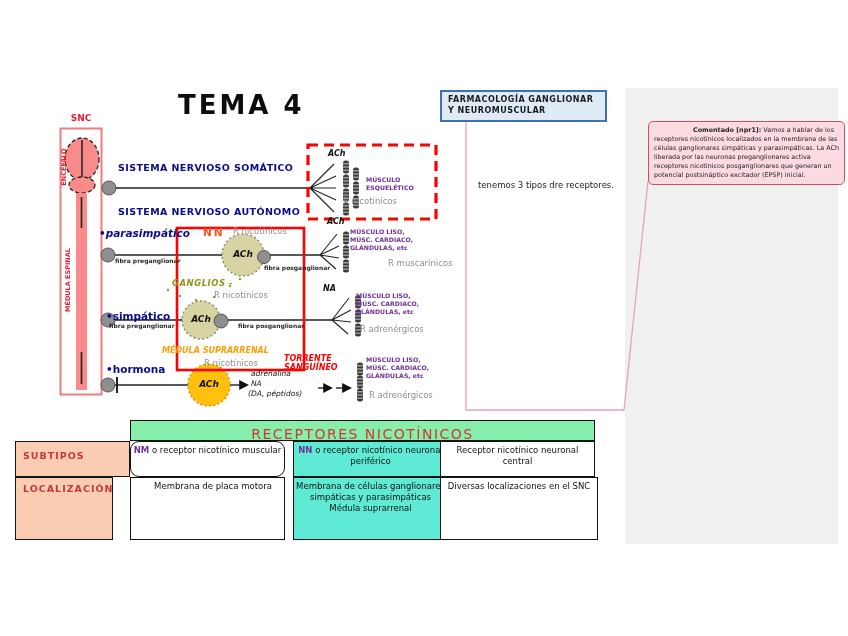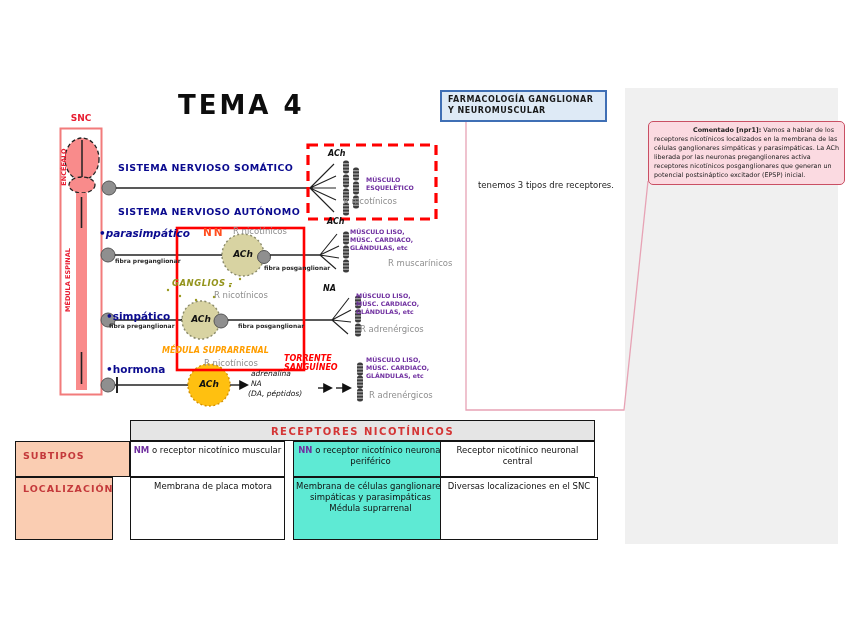--- a/index.html
+++ b/index.html
@@ -35,21 +35,21 @@
   .adrenal{left:162px;top:346px;font-size:8px;font-weight:bold;font-style:italic;color:#FF9E00;}
   .torrente{left:284px;top:354px;font-size:8px;font-weight:bold;font-style:italic;color:#F00;line-height:1.15;}
   .ach{font-size:8px;font-weight:bold;font-style:italic;color:#111;}
   .ach-in{width:30px;text-align:center;font-size:9px;font-weight:bold;font-style:italic;color:#111;}
   .purple{font-size:6.2px;font-weight:bold;color:#7030A0;line-height:1.25;}
   .adrenaline{font-size:7.5px;font-style:italic;color:#111;}
   
   .cell{position:absolute;box-sizing:border-box;border:1.5px solid #141414;background:#fff;
         font-size:8.5px;text-align:center;line-height:1.3;padding-top:3px;}
   .cell.peach{background:#FACDB2;text-align:left;padding-left:7px;}
-  .tbl-title{background:#e5e5e5;color:#D43535;font-weight:bold;font-size:10px;letter-spacing:1.5px;padding-top:4px;}
+  .tbl-title{background:#86efac;color:#D43535;font-weight:normal;font-size:14px;letter-spacing:1.5px;padding-top:4px;}
   .rowhdr{color:#C4393B;font-weight:bold;font-size:9.5px;letter-spacing:1px;padding-top:8px;}
   .yellow{background:#5eead4;margin-left:8px;}
   .abbr{color:#7030A0;font-weight:bold;}
   svg.layer{position:absolute;left:0;top:0;z-index:1;}
   .txt{z-index:2;}
 </style>
 </head>
 <body>
 
 <div class="page">
@@ -214,21 +214,21 @@
 MÚSC. CARDIACO,
 GLÁNDULAS, etc</div>
   <div class="abs txt purple prewrap" style="left:366px;top:356px;">MÚSCULO LISO,
 MÚSC. CARDIACO,
 GLÁNDULAS, etc</div>
 
   <div>
     <div class="cell tbl-title txt" style="left:130px;top:420px;width:465px;height:21px;">RECEPTORES NICOTÍNICOS</div>
 
     <div class="cell peach rowhdr txt" style="left:15px;top:441px;width:115px;height:36px;">SUBTIPOS</div>
-    <div class="cell txt" style="left:130px;top:441px;width:155px;height:36px;">
+    <div class="cell txt" style="left:130px;top:441px;width:155px;height:36px;border-radius:9px;">
       <span class="abbr">NM</span> <span>o receptor nicotínico muscular</span>
     </div>
     <div class="cell yellow txt" style="left:285px;top:441px;width:155px;height:36px;">
       <span class="abbr">NN</span> <span>o receptor nicotínico neuronal periférico</span>
     </div>
     <div class="cell txt" style="left:440px;top:441px;width:155px;height:36px;">Receptor nicotínico neuronal central</div>
 
     <div class="cell peach rowhdr txt" style="left:15px;top:477px;width:98px;height:63px;padding-top:5px;">LOCALIZACIÓN</div>
     <div class="cell txt" style="left:130px;top:477px;width:155px;height:63px;padding-left:11px;">Membrana de placa motora</div>
     <div class="cell yellow prewrap txt" style="left:285px;top:477px;width:155px;height:63px;">Membrana de células ganglionares simpáticas y parasimpáticas

